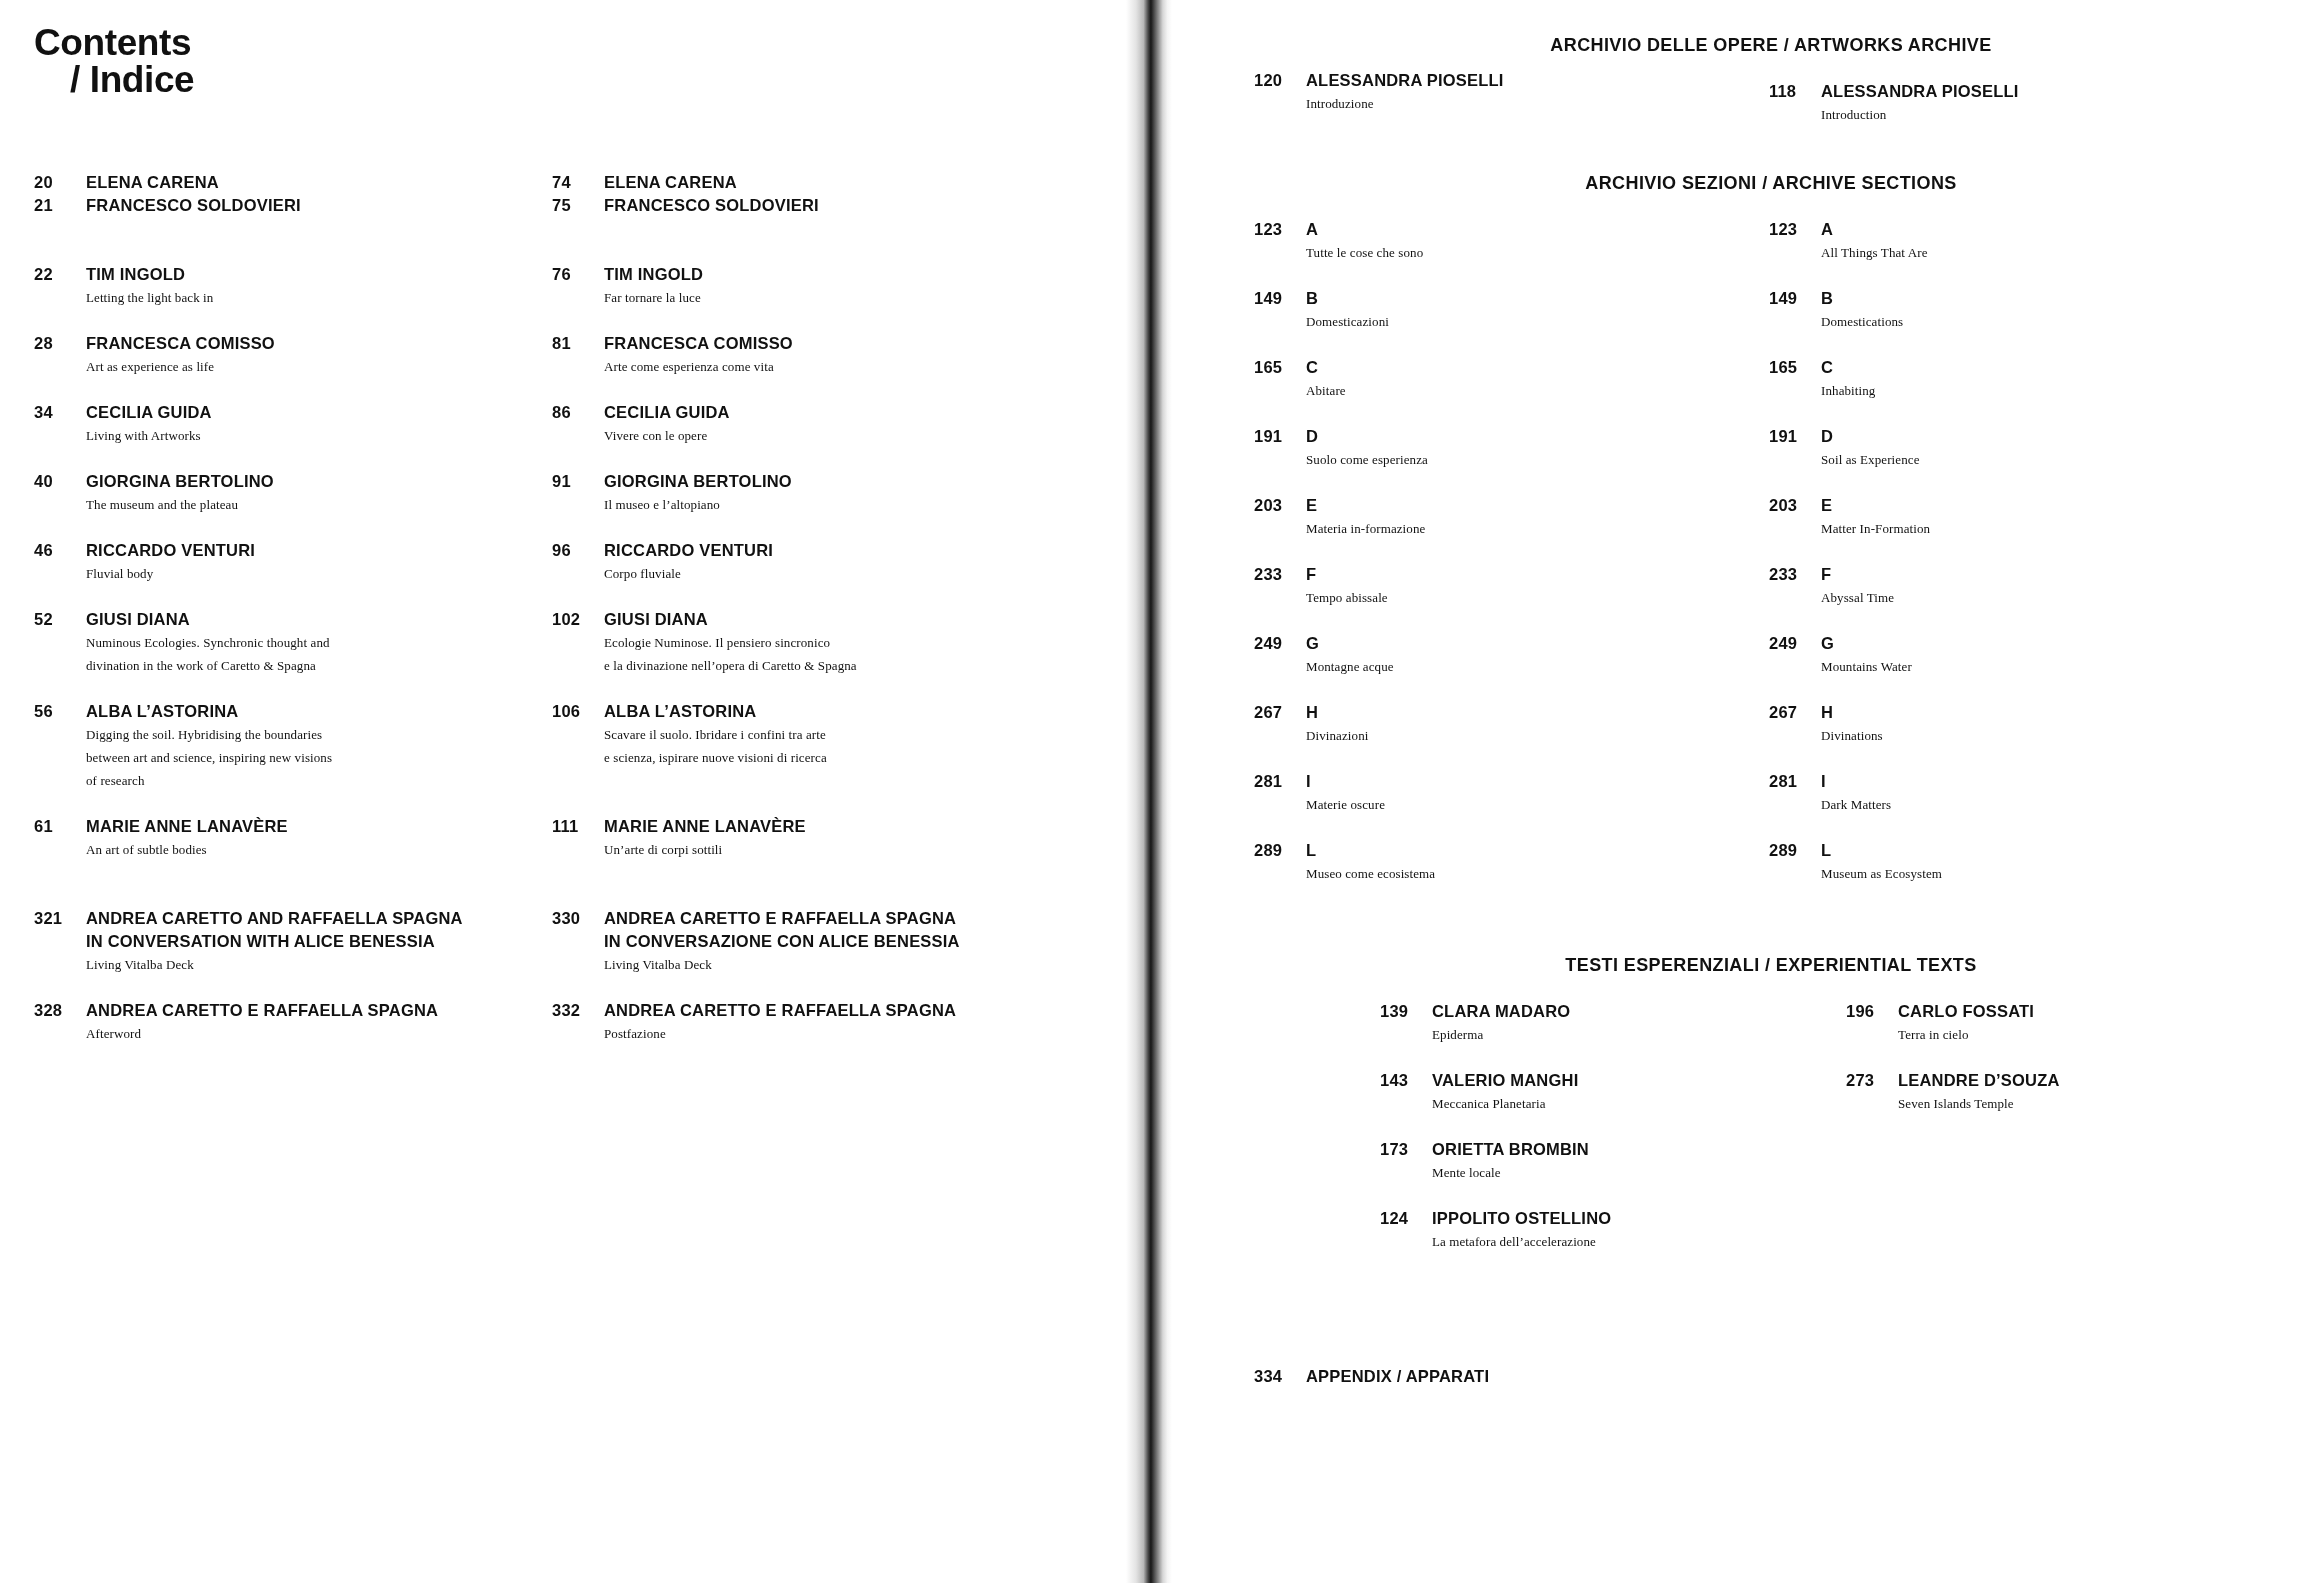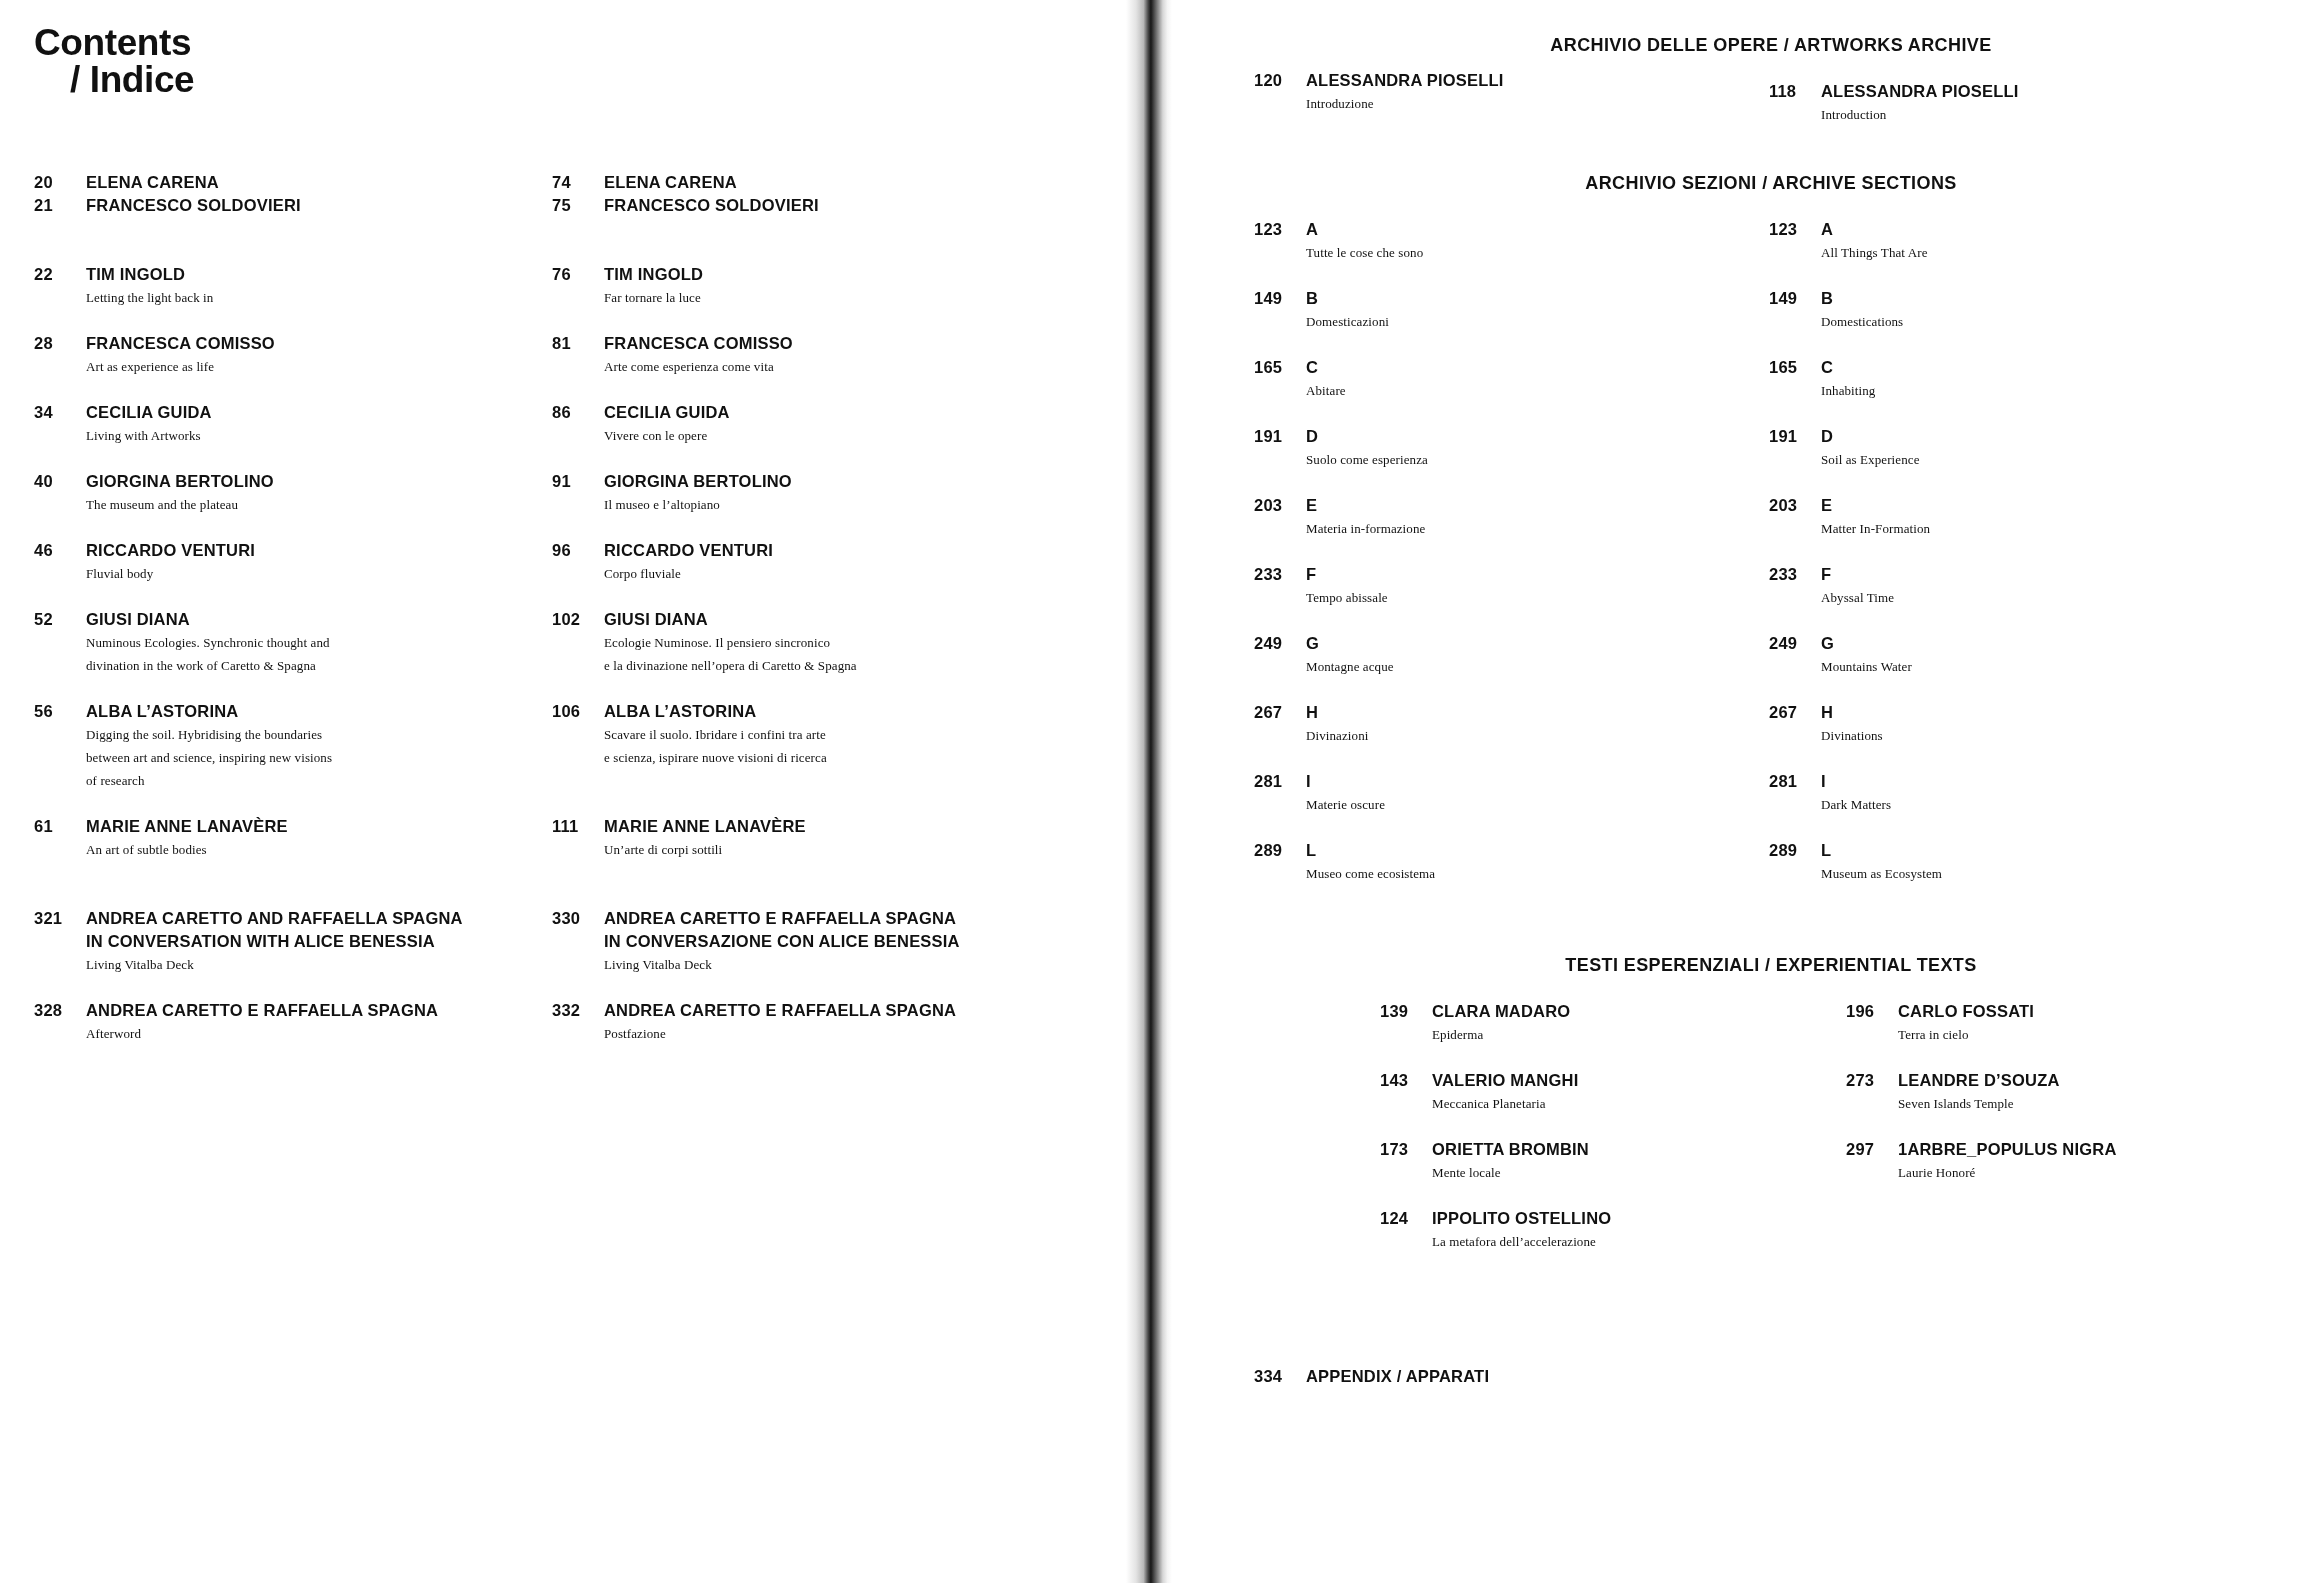--- a/index.html
+++ b/index.html
@@ -603,30 +603,20 @@
       <div class="entry">
         <div class="line">
           <span class="num">273</span>
           <span class="txt name">LEANDRE D’SOUZA</span>
         </div>
         <div class="line">
           <span class="num"></span>
           <span class="txt title">Seven Islands Temple</span>
         </div>
       </div>
-      <div class="entry">
-        <div class="line">
-          <span class="num">297</span>
-          <span class="txt name">1ARBRE_POPULUS NIGRA</span>
-        </div>
-        <div class="line">
-          <span class="num"></span>
-          <span class="txt title">Laurie Honoré</span>
-        </div>
-      </div>
     </div>
 
   <div class="abs line" style="left:82px;top:1365px;width:503px;">
     <span class="num">334</span>
     <span class="txt name">APPENDIX / APPARATI</span>
   </div>
 </div>
 
 
 </body></html>

